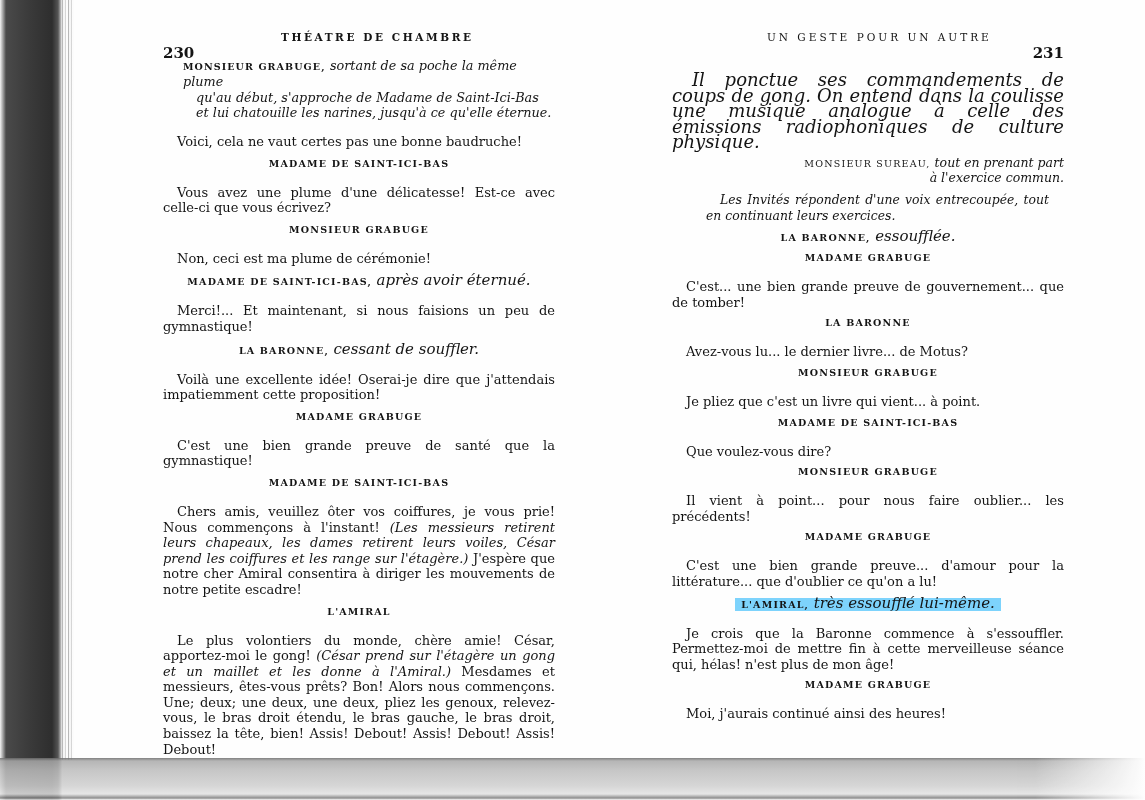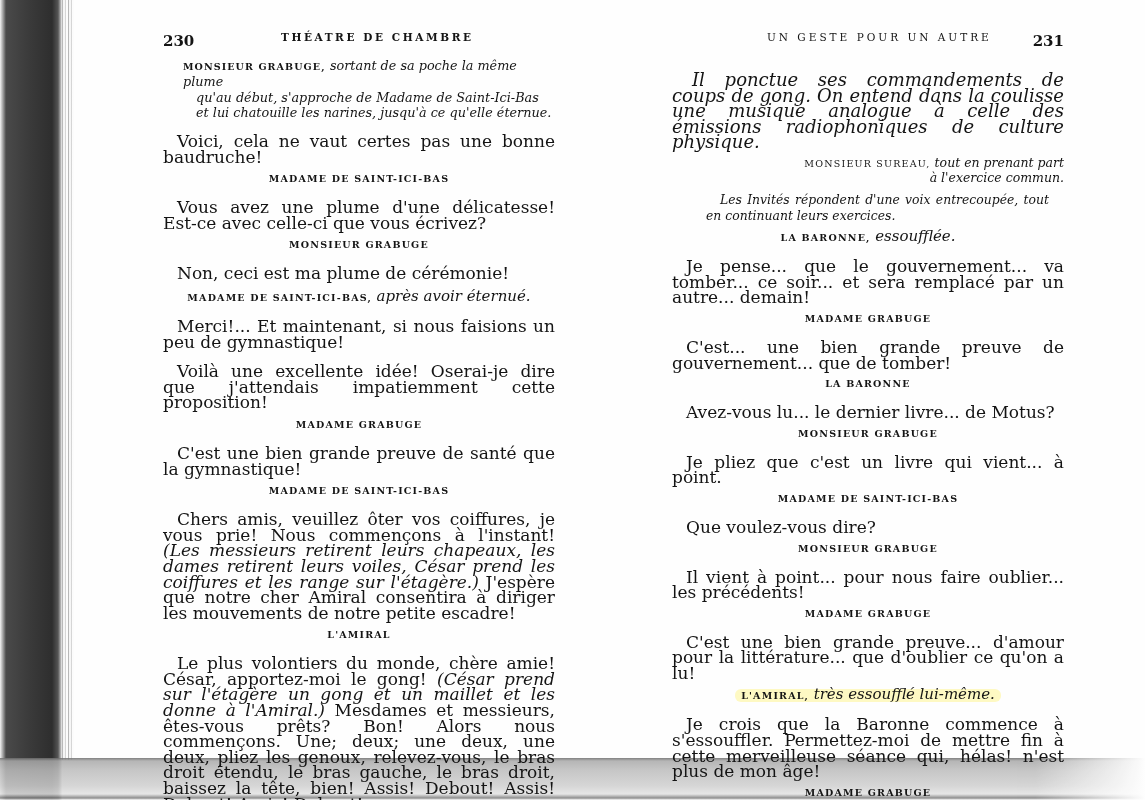--- a/index.html
+++ b/index.html
@@ -26,56 +26,56 @@
     .bottom-edge::after {
       content: ""; position: absolute; right: 0; top: 0; width: 110px; height: 42px;
       background: linear-gradient(90deg, rgba(255,255,255,0), #fefefe);
     }
     .page { position: absolute; top: 28px; }
     .page.left { left: 163px; width: 392px; }
     .page.right { left: 672px; width: 392px; }
     .running-head {
       position: relative; height: 22px; font-size: 13px;
     }
-    .folio { position: absolute; top: 4px; font-size: 15px; font-weight: bold; }
+    .folio { position: absolute; top: 16px; font-size: 15px; font-weight: bold; }
     .left .folio { left: 0; }
     .right .folio { right: 0; }
     .rh-title {
       position: absolute; top: 3px; font-size: 10.5px; letter-spacing: 2.6px; font-weight: bold;
     }
     .left .rh-title { left: 118px; }
     .right .rh-title { left: 95px; font-weight: normal; letter-spacing: 3px; }
     .speaker {
       text-align: center; font-size: 9.5px; letter-spacing: 1.2px; font-weight: bold;
       margin: 7px 0 5px 0; line-height: 14px;
     }
     .speaker .dir { font-style: italic; font-size: 15px; letter-spacing: 0; font-weight: normal; }
     .speech {
-      font-size: 17px; line-height: 15.6px; text-align: justify; text-indent: 14px;
+      font-size: 13px; line-height: 15.6px; text-align: justify; text-indent: 14px;
       margin: 14px 0 4px 0;
     }
     .speech i { font-style: italic; }
     .stage {
       font-size: 12.5px; font-style: italic; line-height: 15.6px; text-align: justify;
     }
     .left .first-speaker {
       font-size: 9.5px; letter-spacing: 1.1px; font-weight: bold; padding-left: 20px; line-height: 15px;
       margin: 8px 0 4px 0;
     }
     .first-speaker .dir { font-style: italic; font-size: 12.8px; letter-spacing: 0; font-weight: normal; }
     .first-speaker .cont { display: block; padding-left: 13px; font-style: italic; font-size: 12.8px; letter-spacing: 0; font-weight: normal; }
     .first-speaker .cont2 { display: block; padding-left: 13px; font-style: italic; font-size: 12.8px; letter-spacing: 0; font-weight: normal; }
     .right .stage-top { text-indent: 20px; padding-left: 0; margin: 22px 0 6px 0; font-size: 18px; }
     .right .stage-mid { padding-left: 20px; text-indent: 14px; margin: 6px 15px 4px 14px; font-size: 12.4px; }
     .centered-dir {
       text-align: right; font-size: 9.5px; letter-spacing: 1.2px; margin: 6px 0 6px 0; line-height: 14px;
     }
     .centered-dir .dir { font-style: italic; font-size: 12.5px; letter-spacing: 0; }
     .highlight {
-      background: #fef9c3; border-radius: 6px; padding: 1px 6px;
+      background: #7dd3fc; border-radius: 0; padding: 1px 6px;
     }
     .right .speech { margin-bottom: 3px; }
     .right .speaker { margin: 6px 0 4px 0; }
   </style>
 </head>
 <body>
 
 <div class="binding"></div>
 <div class="binding-lines"></div>
 <div class="bottom-edge"></div>
@@ -99,20 +99,24 @@
 
   <div class="speaker">MONSIEUR GRABUGE</div>
   <p class="speech">Non, ceci est ma plume de cérémonie!</p>
 
   <div class="speaker">
     <span>MADAME DE SAINT-ICI-BAS,</span>
     <span class="dir">après avoir éternué.</span>
   </div>
   <p class="speech">Merci!... Et maintenant, si nous faisions un peu de gymnastique!</p>
 
+  <div class="speaker">
+    <span>LA BARONNE,</span>
+    <span class="dir">cessant de souffler.</span>
+  </div>
   <p class="speech">Voilà une excellente idée! Oserai-je dire que j'attendais impatiemment cette proposition!</p>
 
   <div class="speaker">MADAME GRABUGE</div>
   <p class="speech">C'est une bien grande preuve de santé que la gymnastique!</p>
 
   <div class="speaker">MADAME DE SAINT-ICI-BAS</div>
   <p class="speech"><span>Chers amis, veuillez ôter vos coiffures, je vous prie! Nous commençons à l'instant! </span><i>(Les messieurs retirent leurs chapeaux, les dames retirent leurs voiles, César prend les coiffures et les range sur l'étagère.)</i><span> J'espère que notre cher Amiral consentira à diriger les mouvements de notre petite escadre!</span></p>
 
   <div class="speaker">L'AMIRAL</div>
   <p class="speech"><span>Le plus volontiers du monde, chère amie! César, apportez-moi le gong! </span><i>(César prend sur l'étagère un gong et un maillet et les donne à l'Amiral.)</i><span> Mesdames et messieurs, êtes-vous prêts? Bon! Alors nous commençons. Une; deux; une deux, une deux, pliez les genoux, relevez-vous, le bras droit étendu, le bras gauche, le bras droit, baissez la tête, bien! Assis! Debout! Assis! Debout! Assis! Debout!</span></p>
@@ -131,21 +135,20 @@
     <span class="dir">tout en prenant part</span><br>
     <span class="dir">à l'exercice commun.</span>
   </div>
 
   <p class="stage stage-mid">Les Invités répondent d'une voix entrecoupée, tout en continuant leurs exercices.</p>
 
   <div class="speaker">
     <span>LA BARONNE,</span>
     <span class="dir">essoufflée.</span>
   </div>
-  <p class="speech">Je pense... que le gouvernement... va tomber... ce soir... et sera remplacé par un autre... demain!</p>
 
   <div class="speaker">MADAME GRABUGE</div>
   <p class="speech">C'est... une bien grande preuve de gouvernement... que de tomber!</p>
 
   <div class="speaker">LA BARONNE</div>
   <p class="speech">Avez-vous lu... le dernier livre... de Motus?</p>
 
   <div class="speaker">MONSIEUR GRABUGE</div>
   <p class="speech">Je pliez que c'est un livre qui vient... à point.</p>
 

